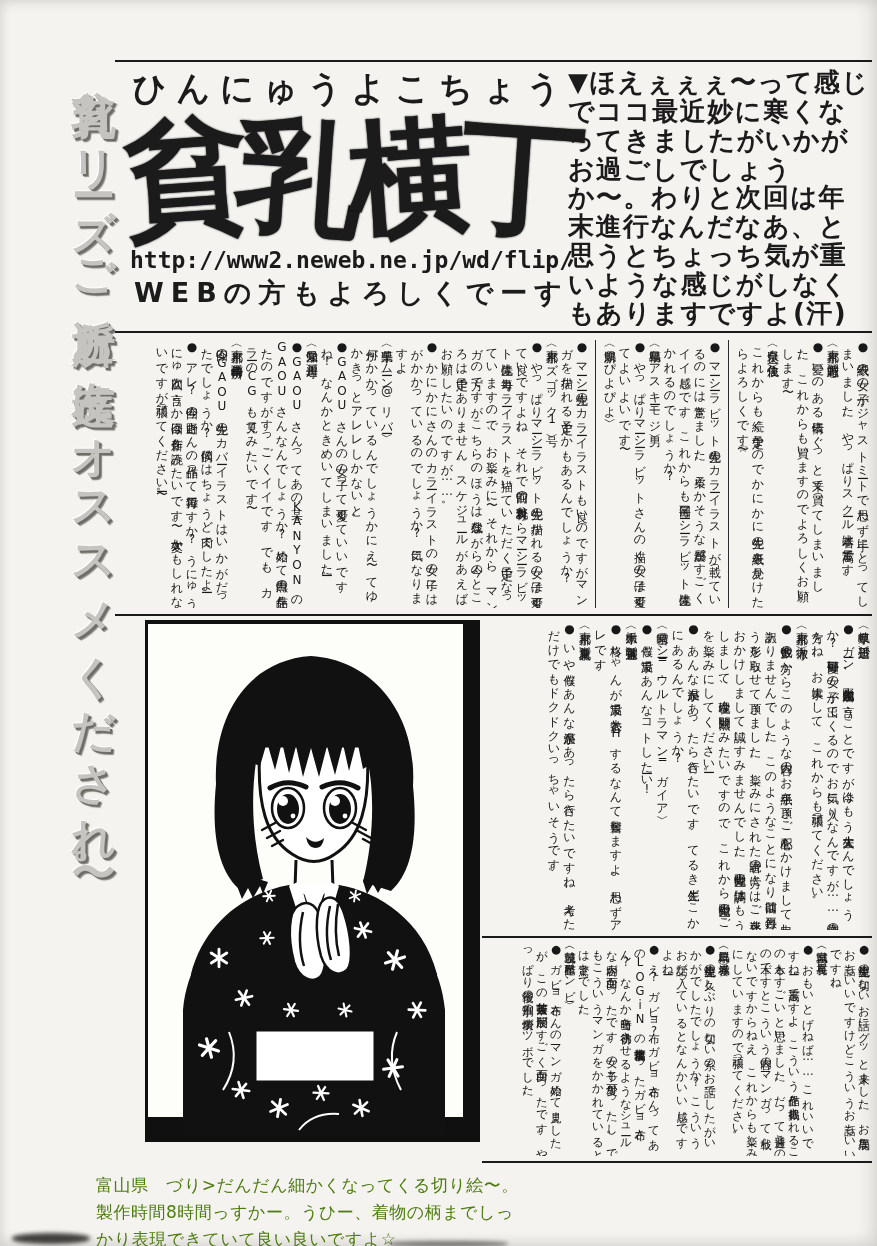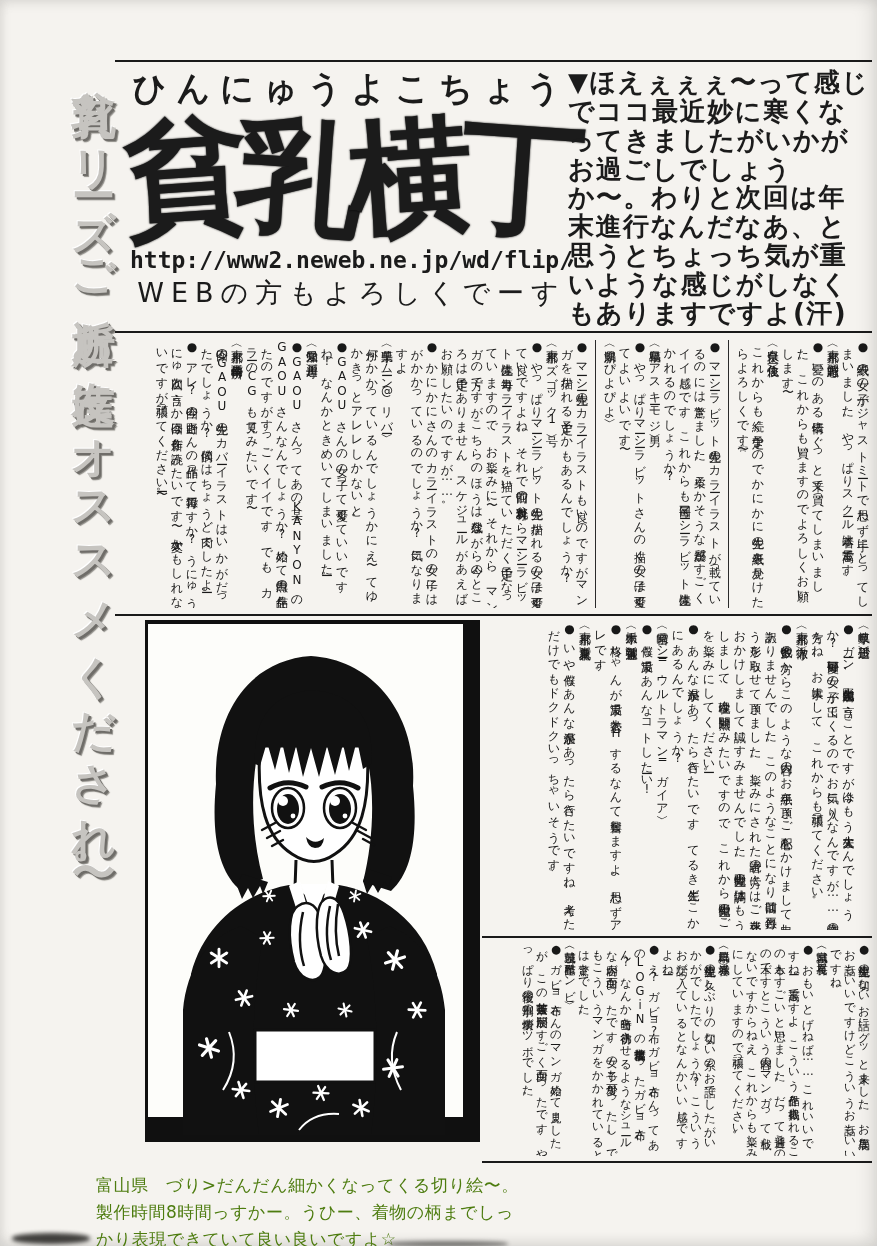--- a/index.html
+++ b/index.html
@@ -30,21 +30,21 @@
   .logo{
     font-size:124px;font-weight:900;letter-spacing:-12px;line-height:1.08;
     white-space:nowrap;margin-left:-6px;
     text-shadow:0 0 2px #000;
   }
   .logo span{display:inline-block;}
   .header-url{
     font-family:"DejaVu Sans Mono",monospace;font-weight:bold;
     font-size:23px;letter-spacing:0;white-space:nowrap;margin-top:2px;
   }
-  .header-web{font-size:27px;font-weight:400;letter-spacing:7px;white-space:nowrap;margin-top:2px;}
+  .header-web{font-size:27px;font-weight:700;letter-spacing:7px;white-space:nowrap;margin-top:2px;}
   
   .intro{
     position:absolute;left:568px;top:68px;width:302px;height:258px;
     font-size:26px;font-weight:900;line-height:1.11;letter-spacing:1.5px;
     overflow:hidden;
   }
   
   .band{
     position:absolute;writing-mode:vertical-rl;text-orientation:upright;
     overflow:hidden;color:#181818;

